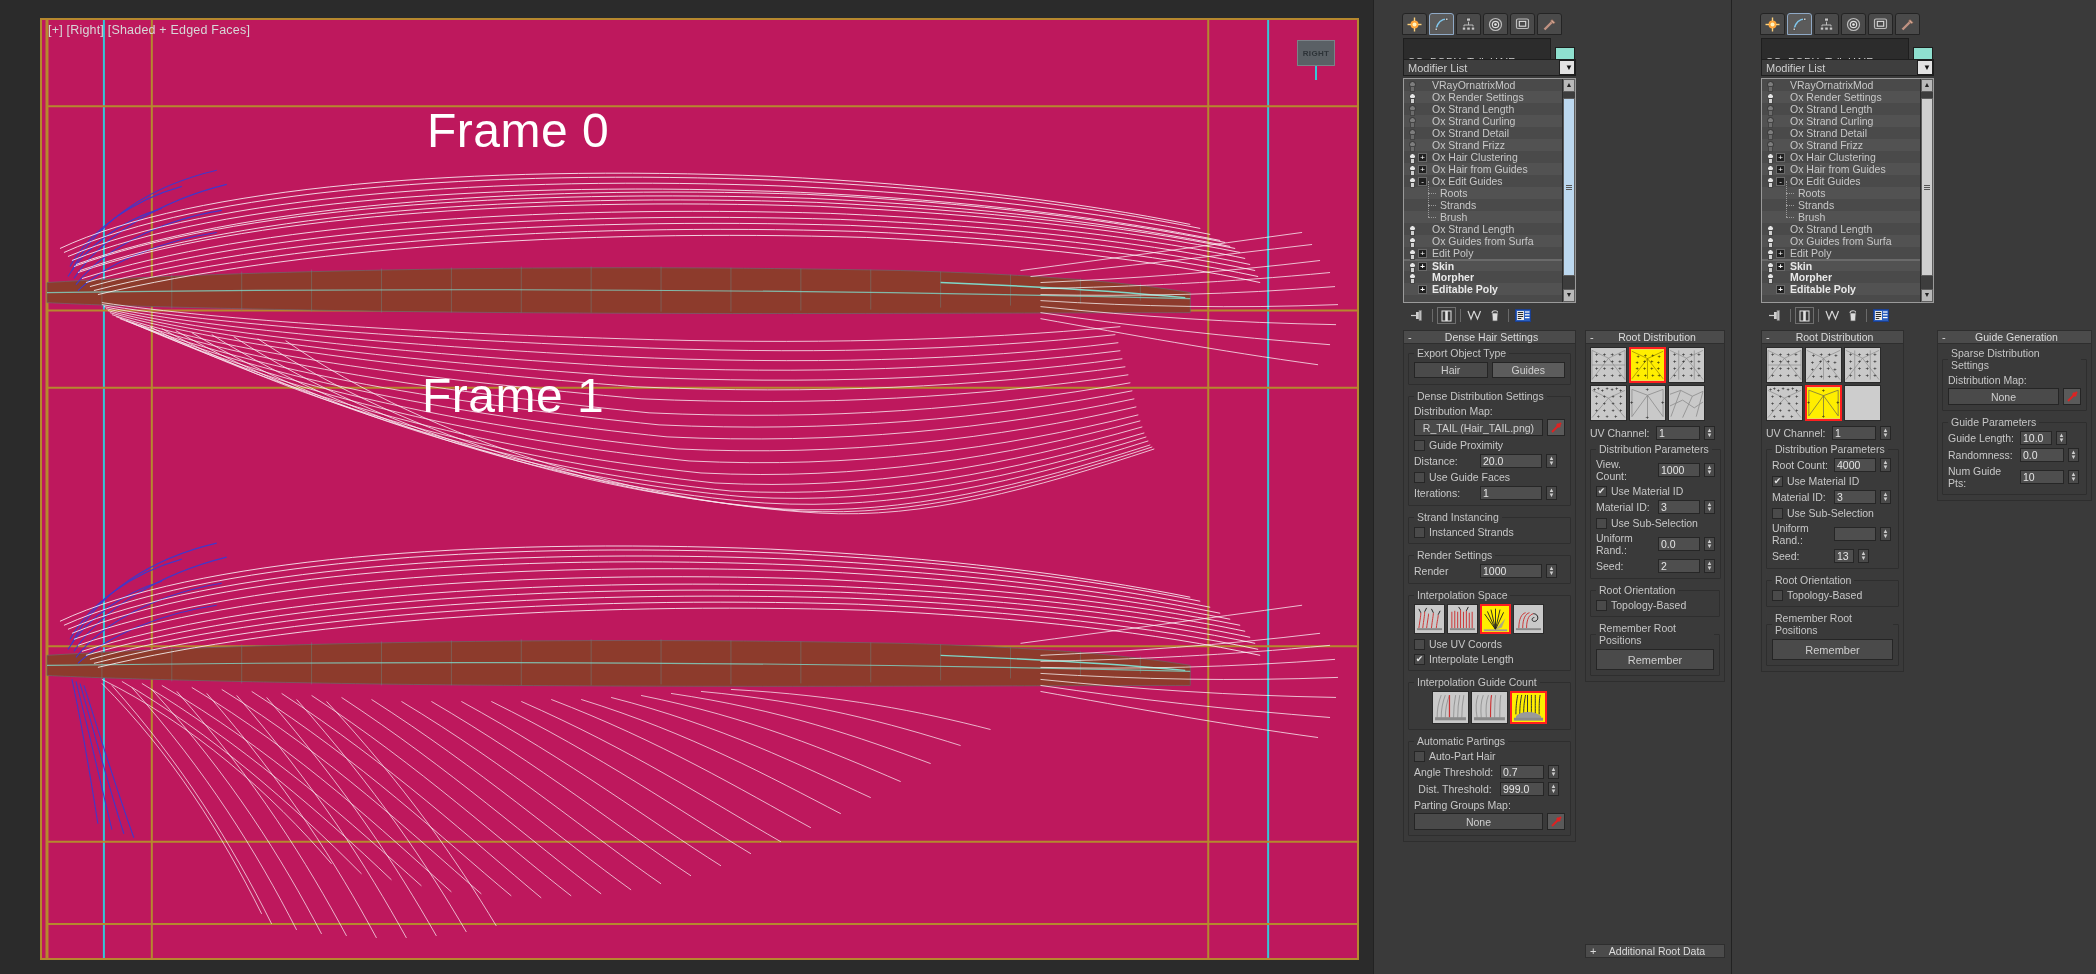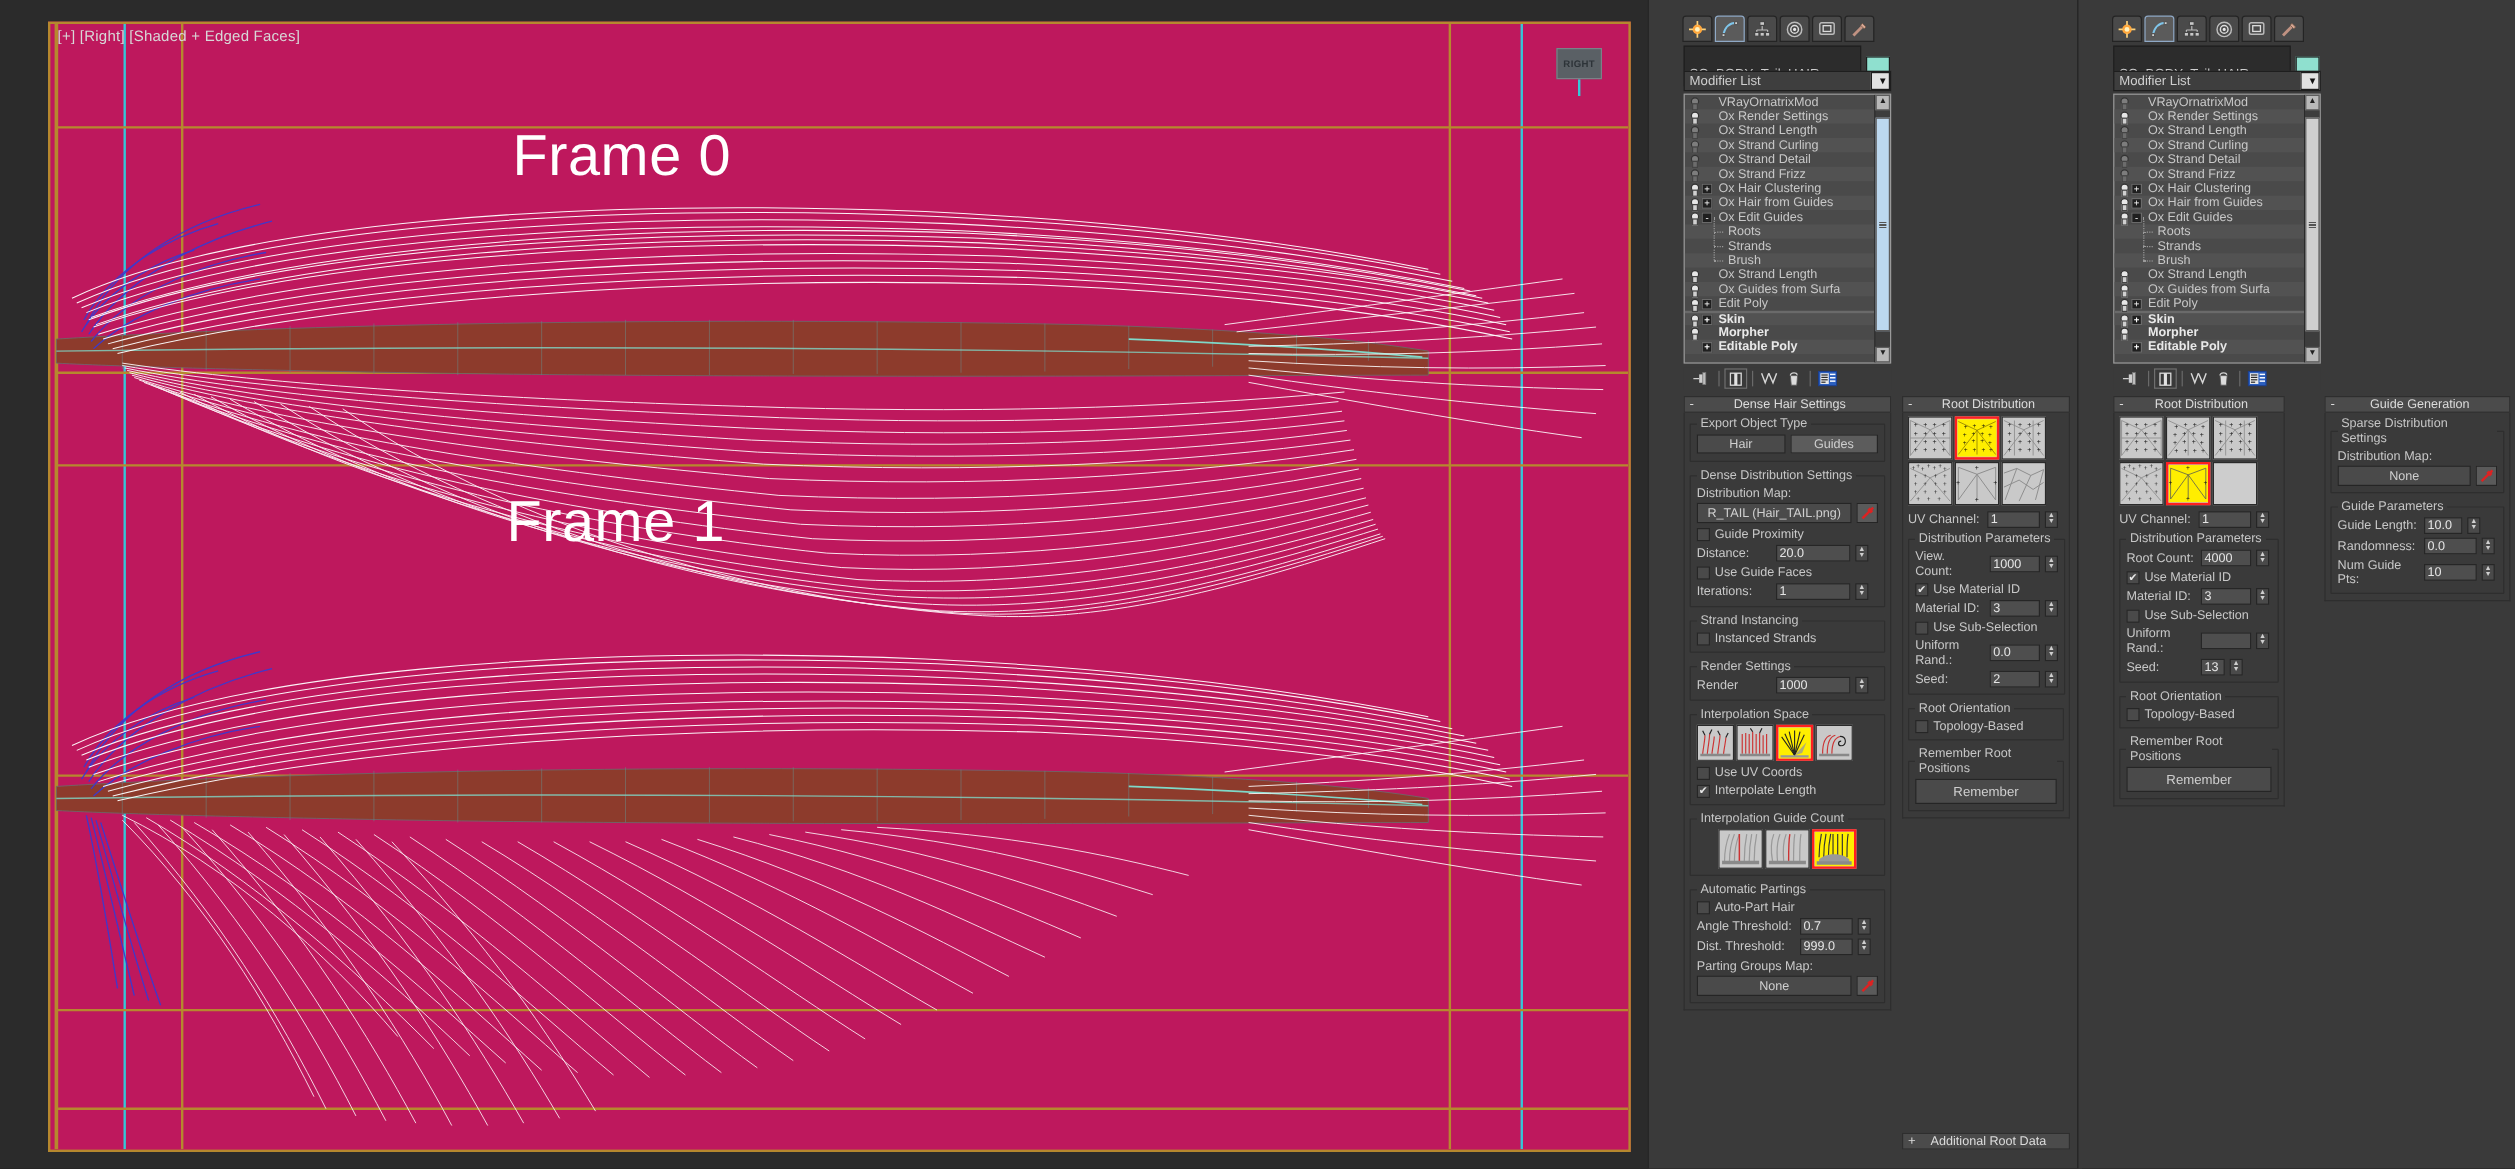--- a/index.html
+++ b/index.html
@@ -39,21 +39,21 @@
   }
   .frame-caption {
     position: absolute;
     color: #ffffff;
     font-size: 48px;
     font-weight: 400;
     z-index: 25;
     letter-spacing: .5px;
   }
   #frame0-caption { left: 385px; top: 83px; }
-  #frame1-caption { left: 380px; top: 388px; }
+  #frame1-caption { left: 380px; top: 348px; }
 
   #viewport svg { position: absolute; left:0; top:0; width: 100%; height: 100%; }
 
   .vp-corner-cube {
     position: absolute; right: 22px; top: 20px;
     width: 38px; height: 26px;
     background: #5a6065; border: 1px solid #7b8288;
     color: #2d3338; font-size: 8px; font-weight: bold;
     display: flex; align-items: center; justify-content: center;
     letter-spacing: .3px; z-index: 28;
@@ -972,21 +972,21 @@
             </div>
             <div class="row">
               <span class="lbl" style="width:82px;">Angle Threshold:</span>
               <div class="spin-field" style="width:44px;">0.7</div>
               <div class="spinner">
                   <span>▲</span>
                   <span>▼</span>
                 </div>
             </div>
             <div class="row">
-              <span class="lbl" style="width:82px;">Dist. Threshold:</span>
+              <span class="lbl" style="width:82px;text-align:center;">Dist. Threshold:</span>
               <div class="spin-field" style="width:44px;">999.0</div>
               <div class="spinner">
                   <span>▲</span>
                   <span>▼</span>
                 </div>
             </div>
             <div class="lbl" style="margin-bottom:2px;">Parting Groups Map:</div>
             <div class="row" style="margin-bottom:0;">
               <div class="map-btn">None</div>
               <div class="map-pick">

